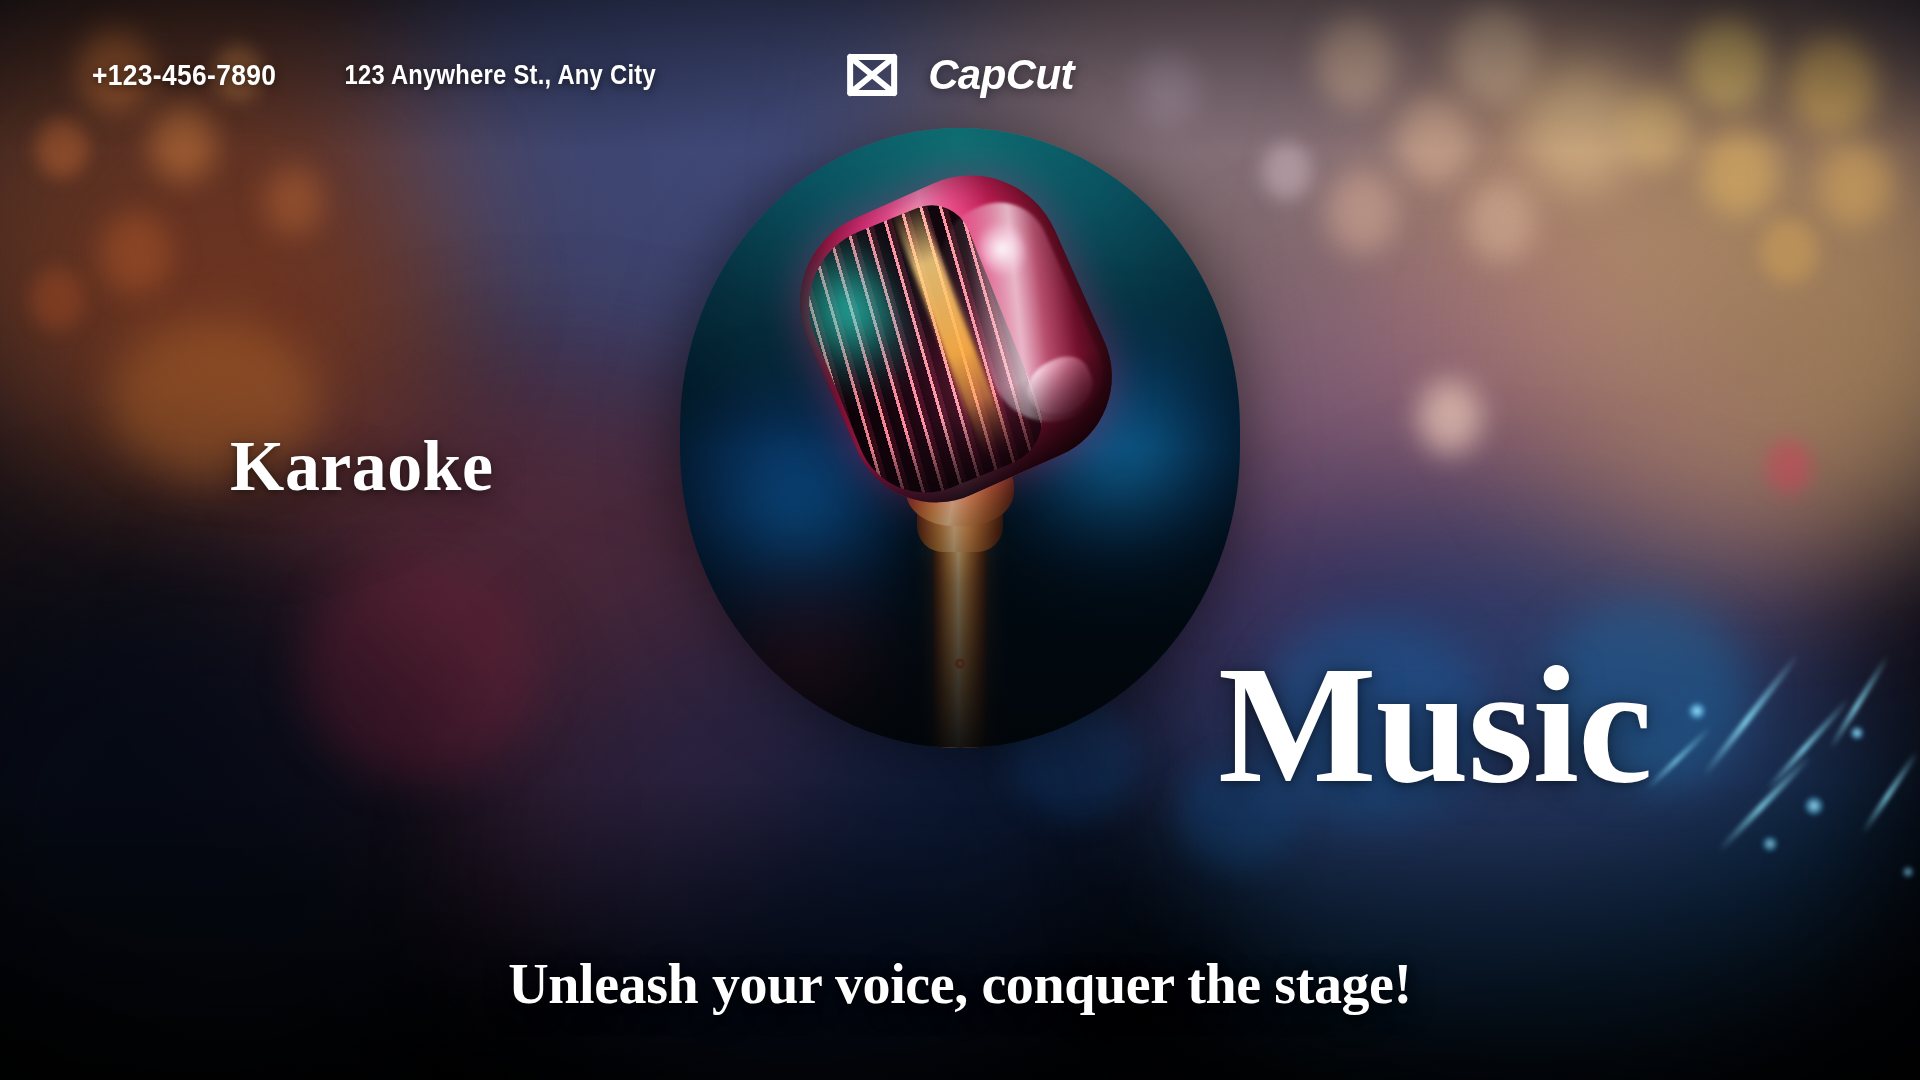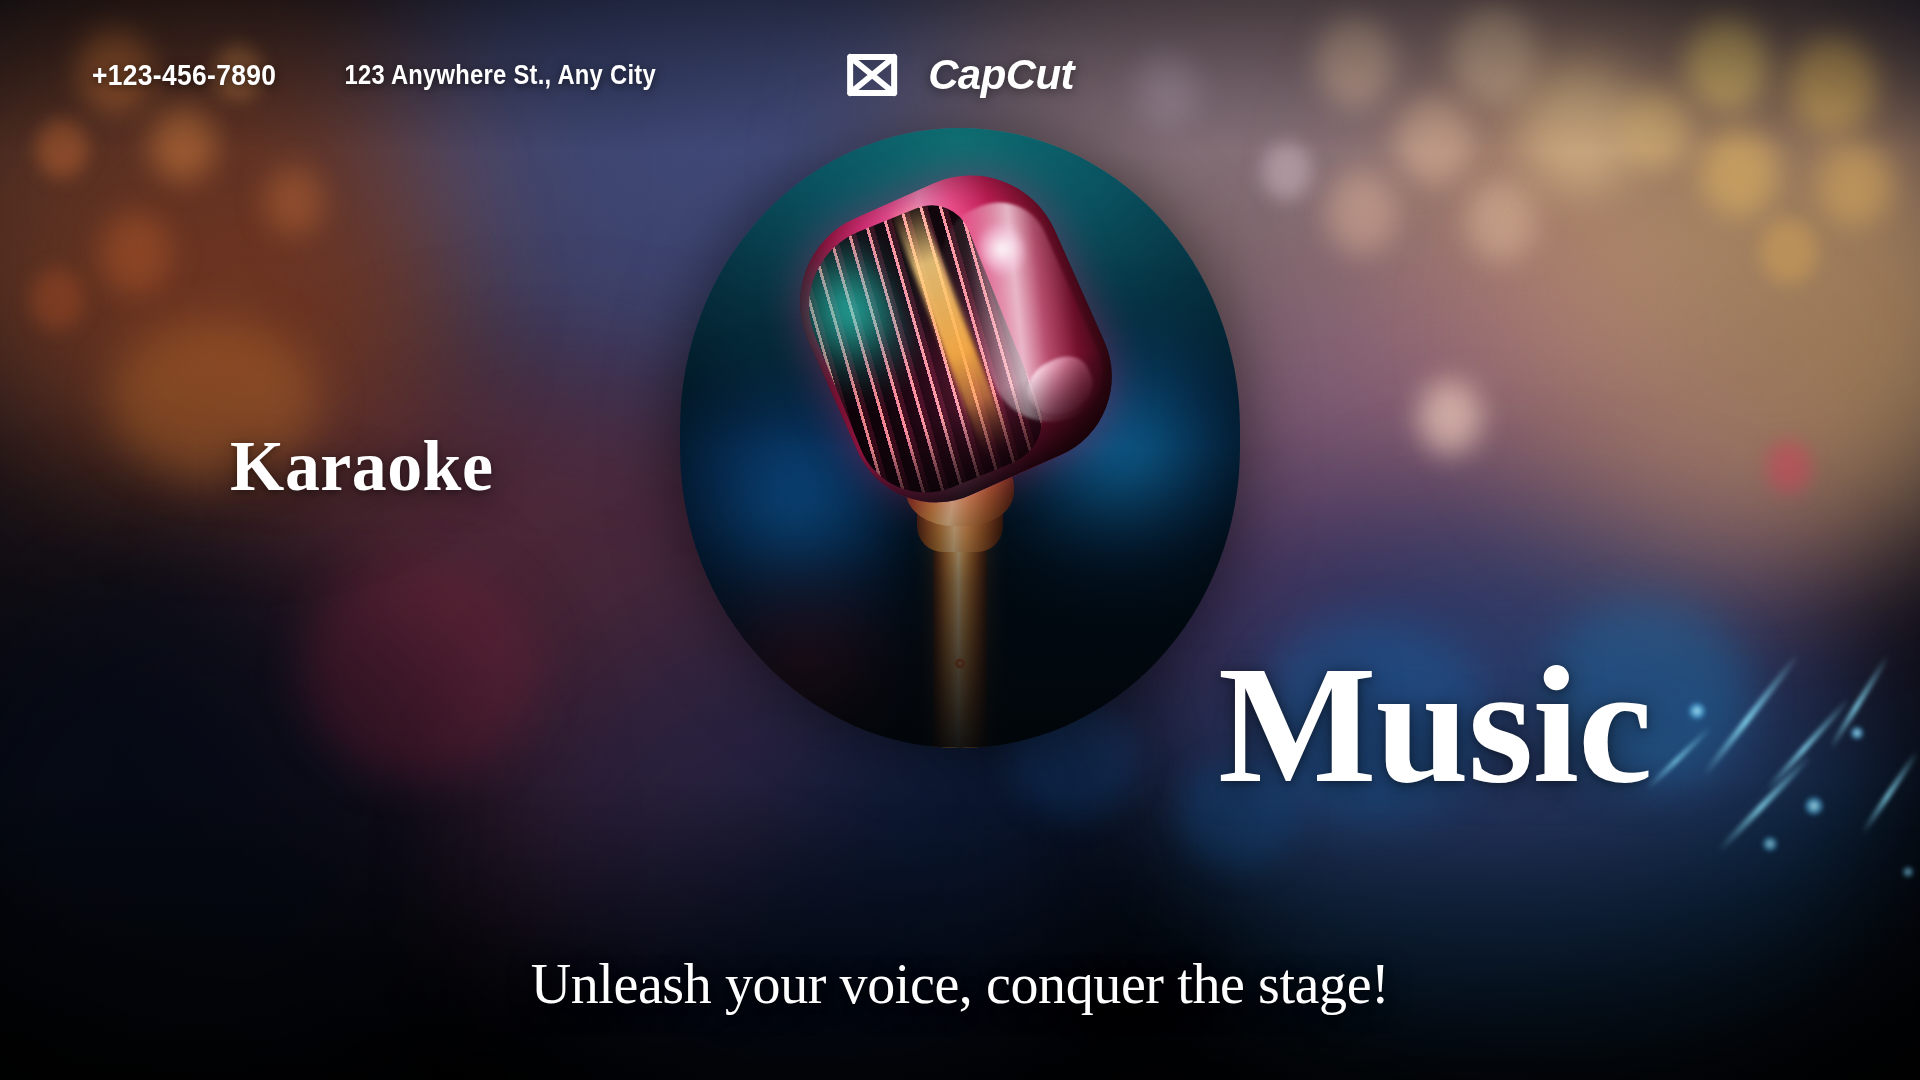--- a/index.html
+++ b/index.html
@@ -253,21 +253,21 @@
     left:226px; top:430px; font-size:72px; line-height:1;
     letter-spacing:0.5px; transform:scaleX(0.97);
   }
   .w-battle{
     left:1218px; top:640px; font-size:168px; line-height:1;
     letter-spacing:-1px;
   }
   .tagline{
     position:absolute; z-index:7; left:50%; transform:translateX(-50%);
     top:952px; color:#ffffff;
-    font-family:"Liberation Serif", serif; font-weight:400;
+    font-family:"Liberation Serif", serif; font-weight:700;
     font-size:56px; letter-spacing:-0.4px; white-space:nowrap;
     text-shadow:0 5px 26px rgba(0,0,0,0.75), 0 2px 8px rgba(0,0,0,0.55);
   }
 </style>
 </head>
 <body>
 
 <div class="poster">
 
   <div class="bg">

